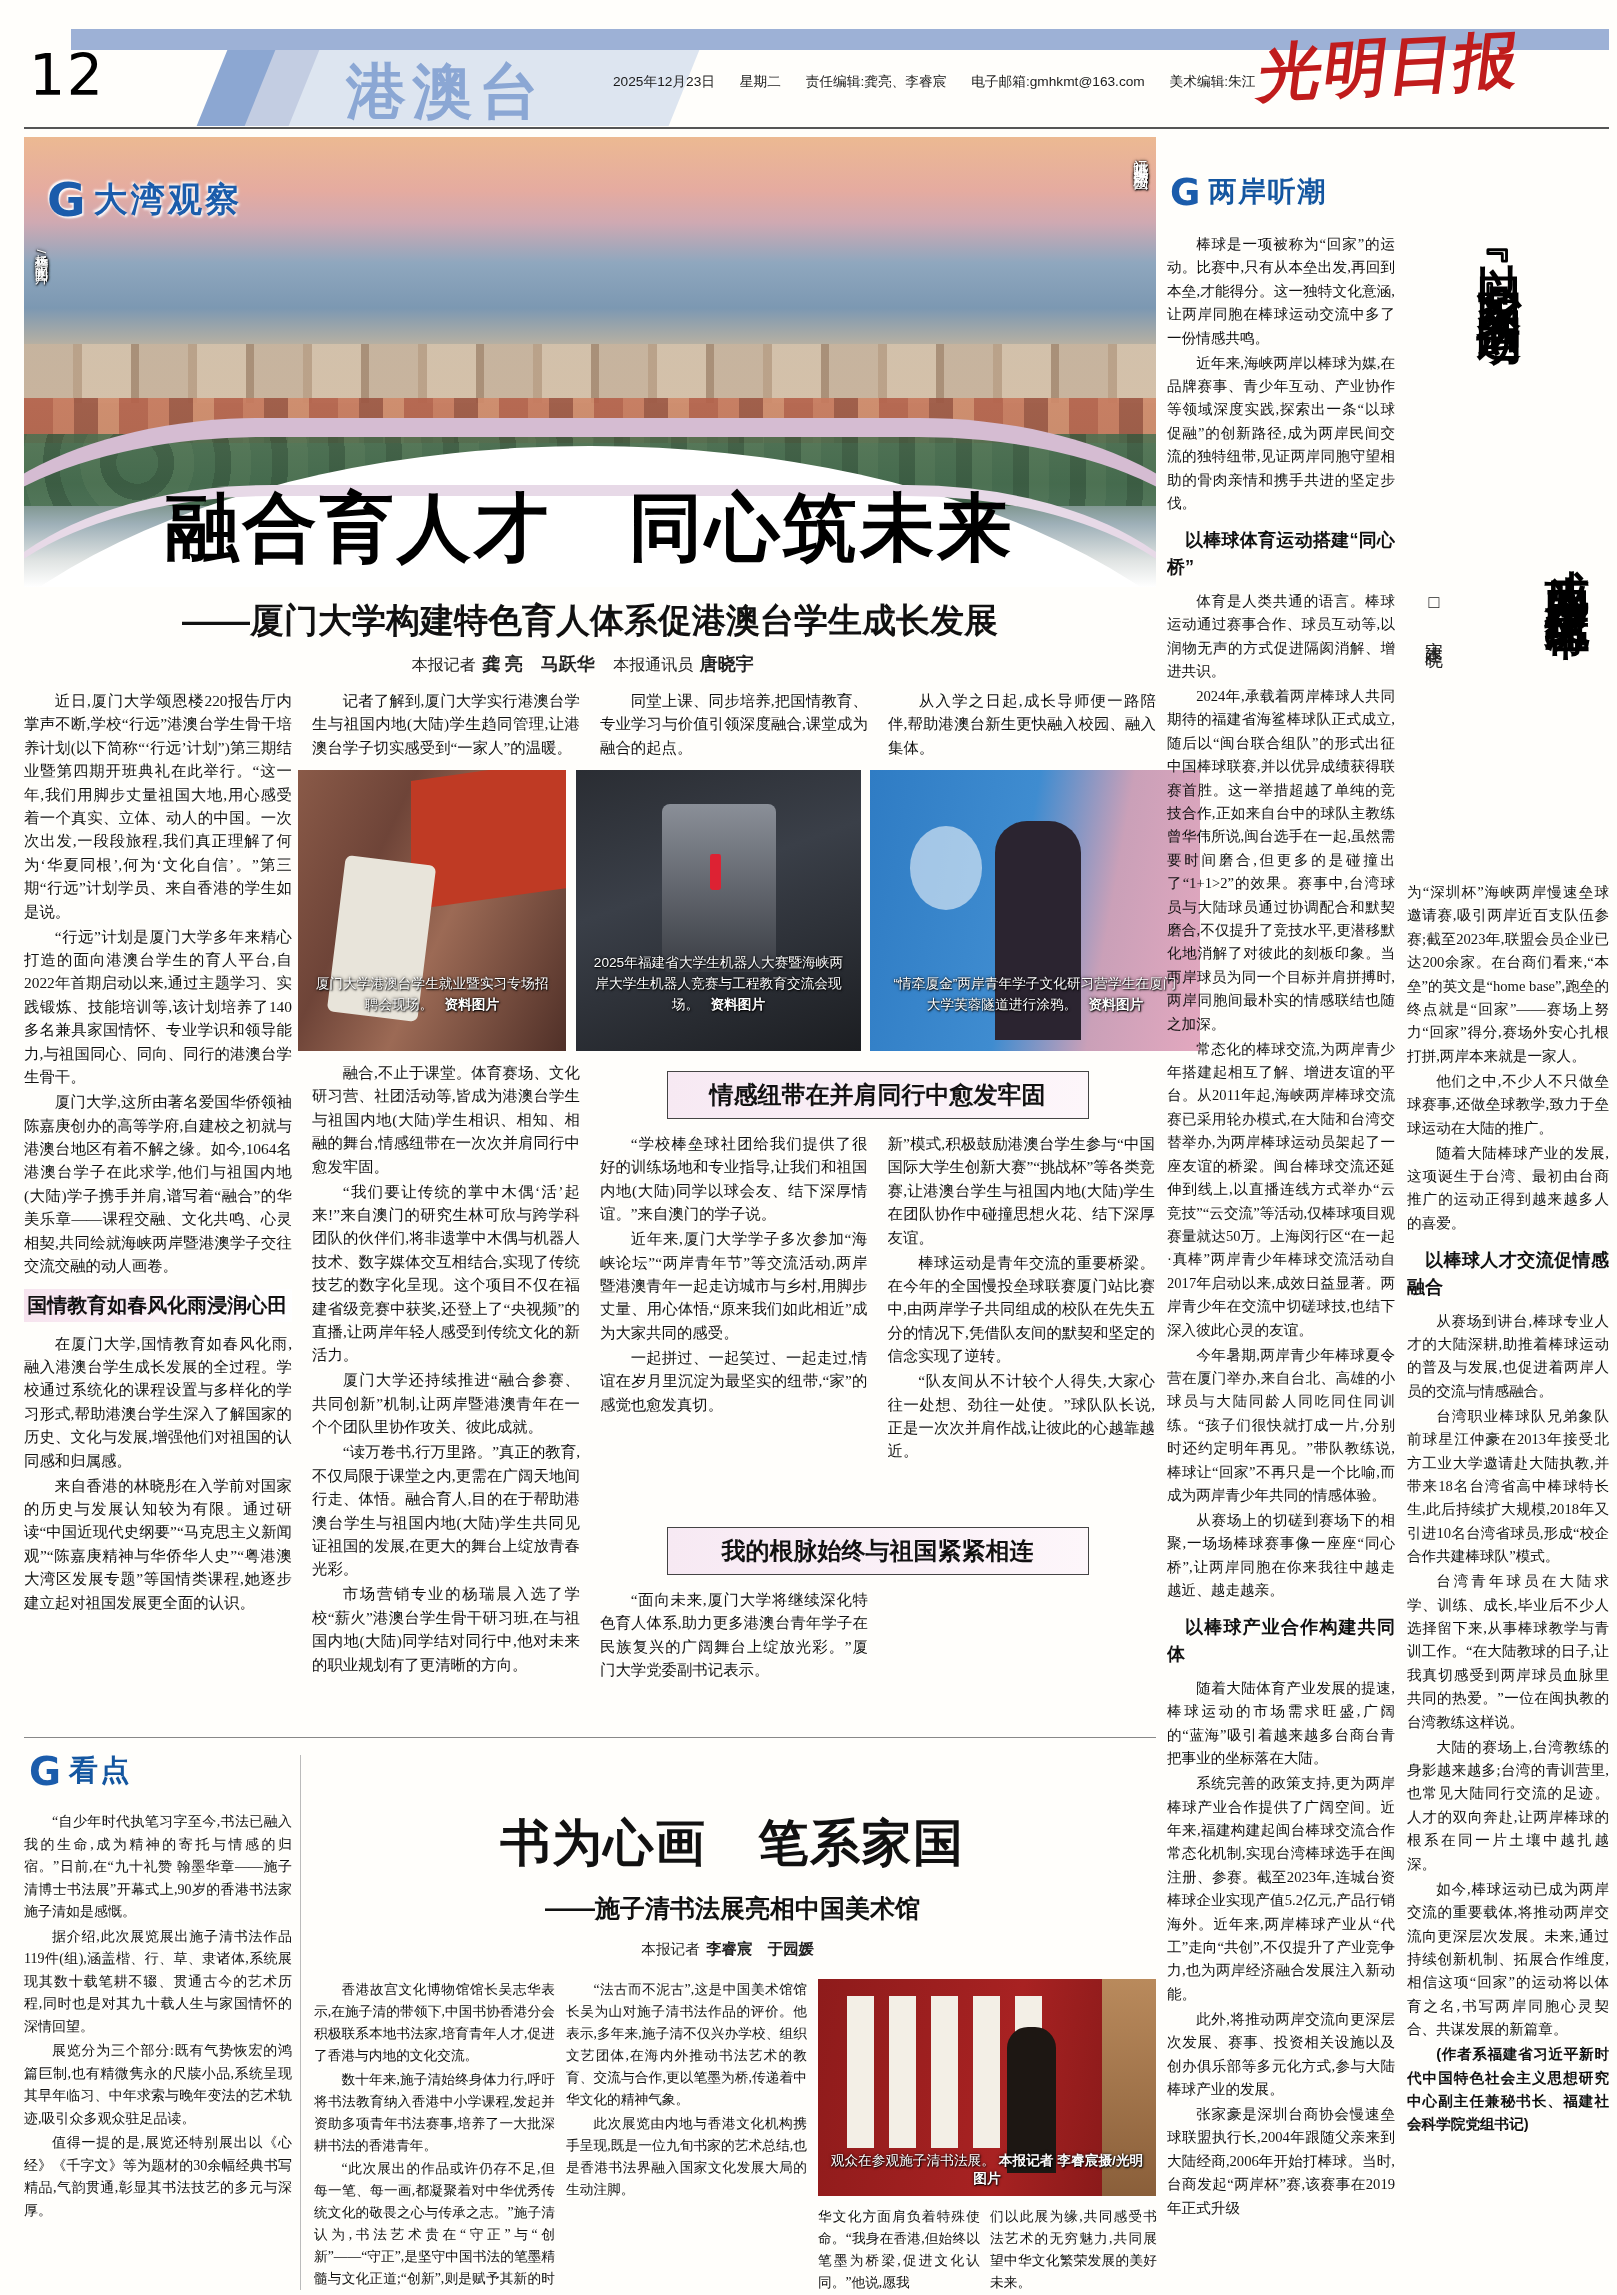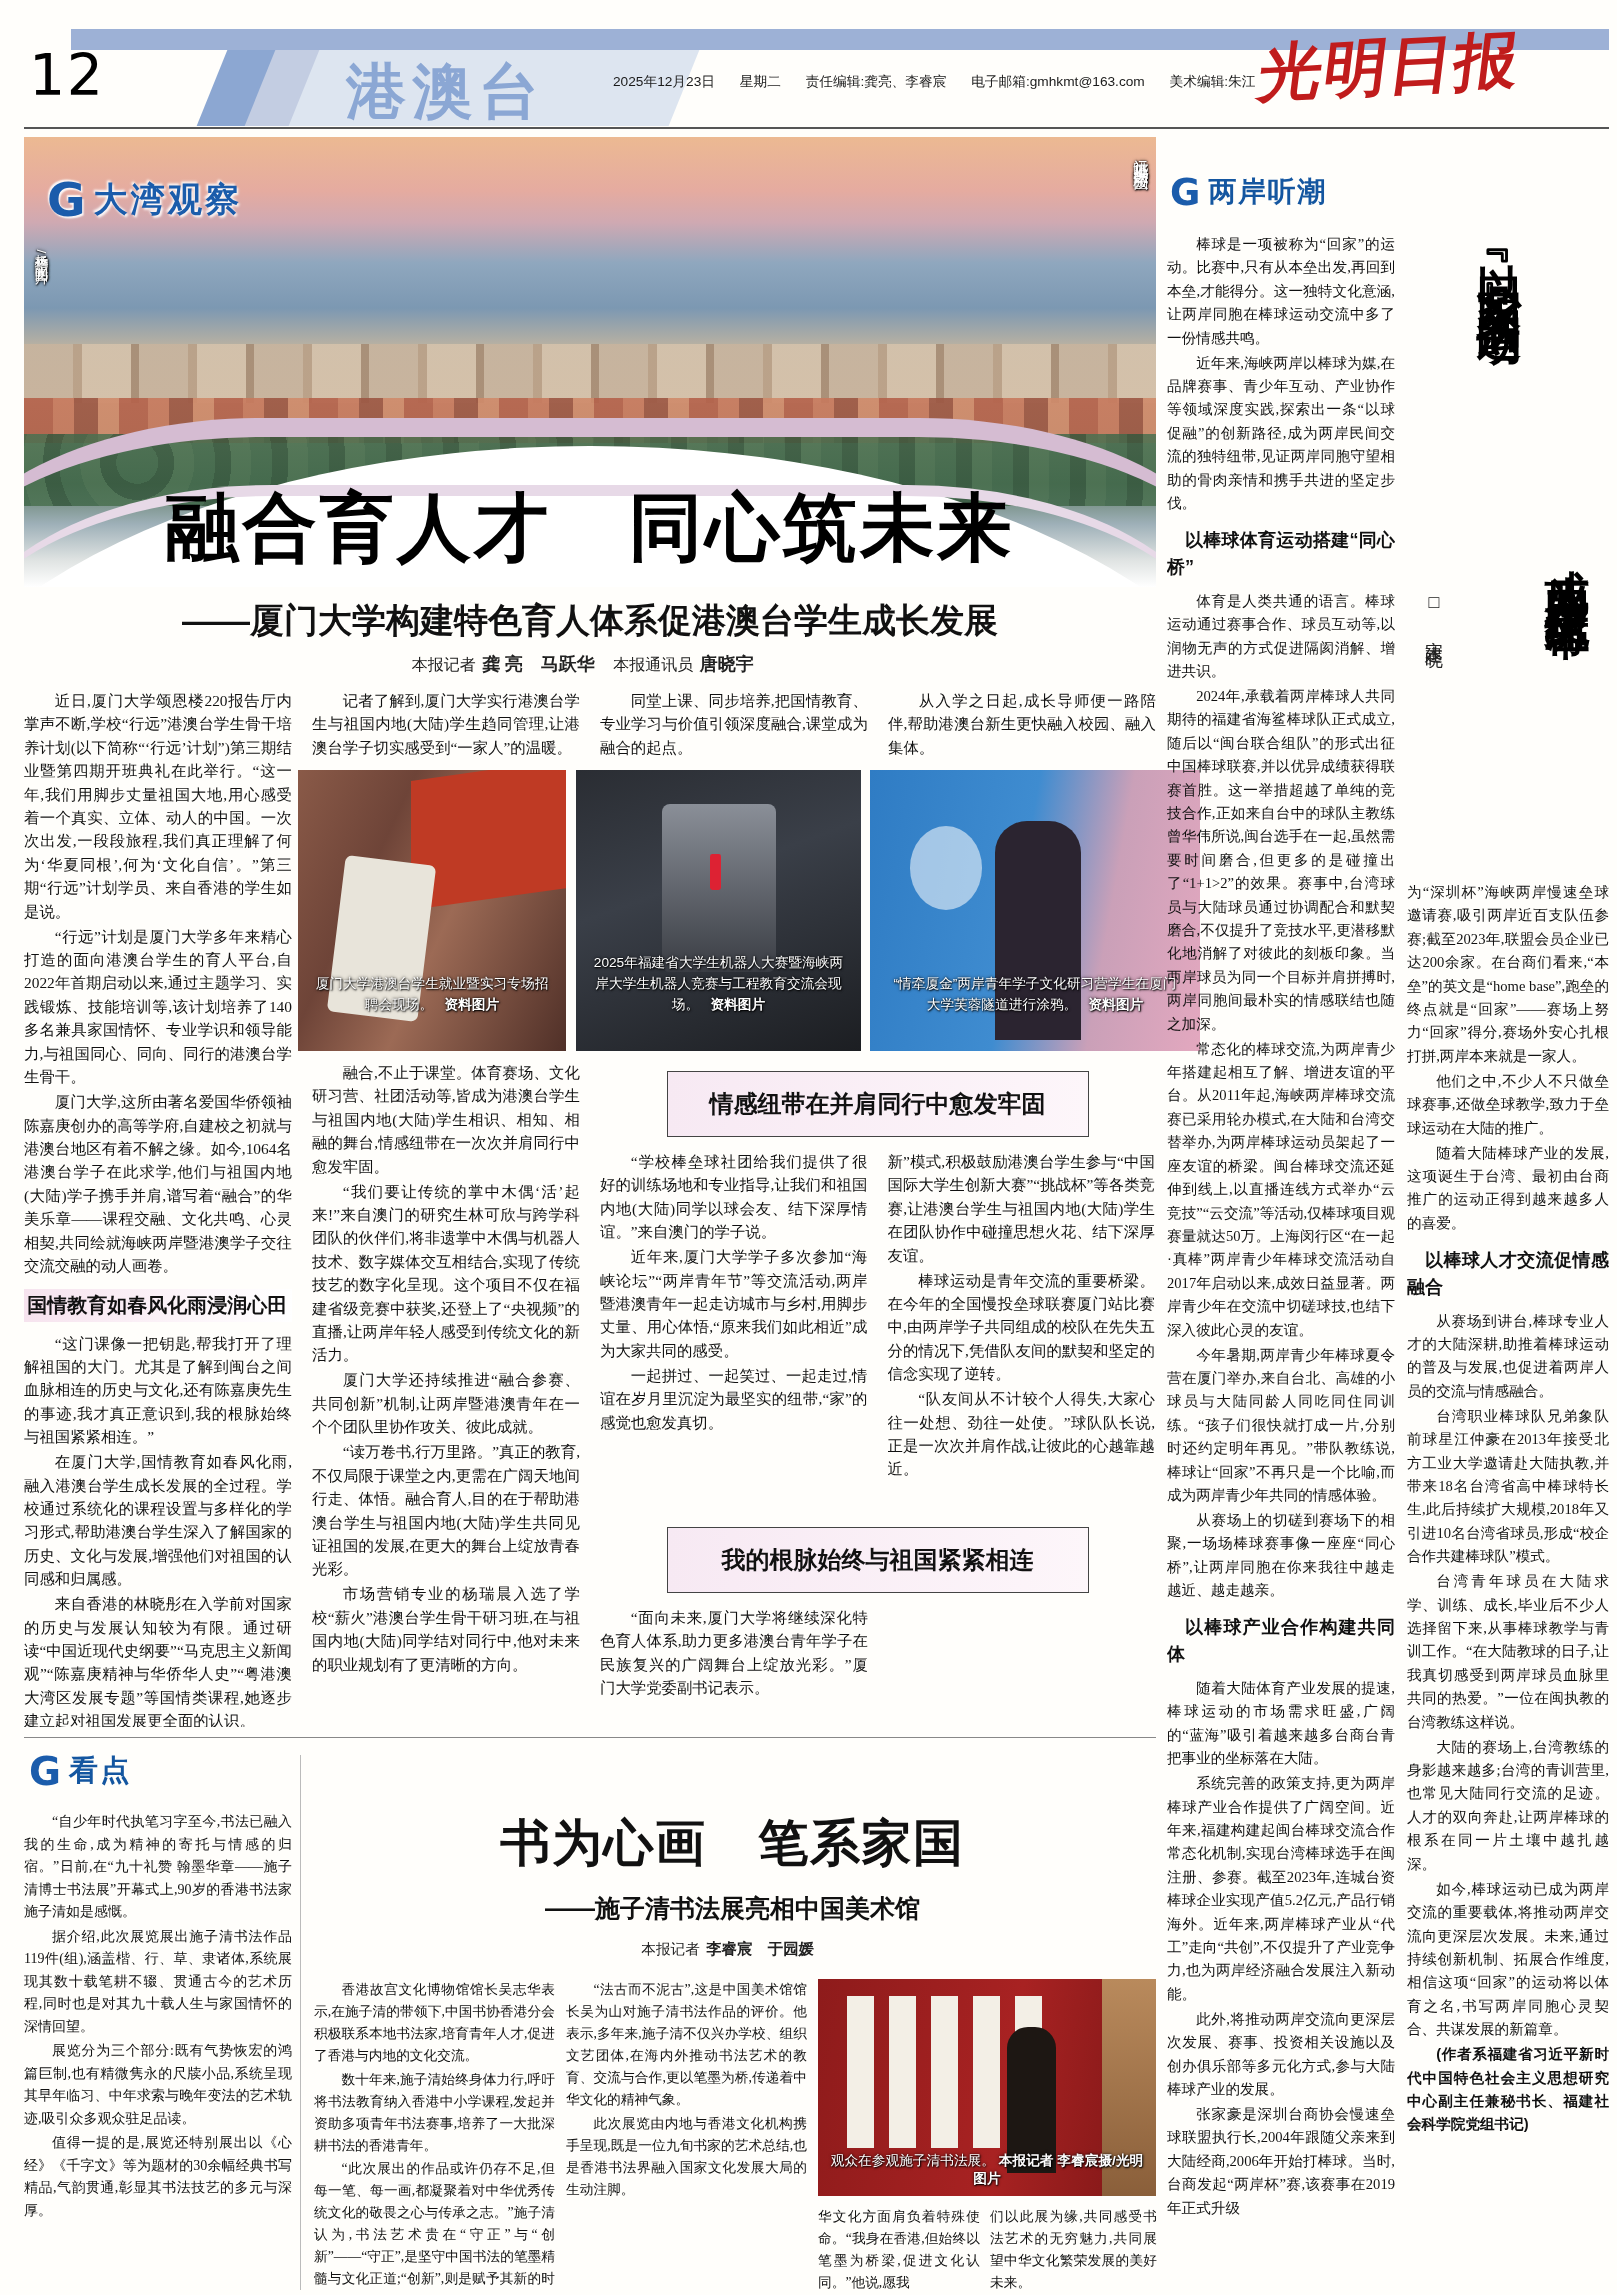--- a/index.html
+++ b/index.html
@@ -62,21 +62,21 @@
   .bp3{left:572px;width:286px;background:linear-gradient(100deg,#2f7cc4 0%,#3f8cd0 45%,#caa0b8 70%,#e3a8bf 100%);padding-left:44px;}
   .pband{left:298px;top:770px;width:859px;height:281px;}
   .bp-cap{position:absolute;left:6%;right:6%;bottom:36px;text-align:center;color:#fff;font-size:13.7px;line-height:21px;
     text-shadow:0 0 3.2px #000,0.8px 0.8px 1.6px #000;font-family:"Liberation Sans",sans-serif;z-index:4;}
   .cap-credit{margin-left:11.3px;font-weight:bold;}
   .decor{position:absolute;}
   
   .sec{left:600px;width:555px;}
   .sec2{top:1071px;} .sec3{top:1527px;}
   .boxhead{border:0.8px solid #444;background:linear-gradient(90deg,#f7e9f3,#fdf6fa);font-size:24px;font-weight:bold;text-align:center;
-    padding:16px 0;width:420px;margin:0 auto 13px auto;font-family:"Liberation Sans",sans-serif;}
+    padding:7px 0;width:420px;margin:0 auto 13px auto;font-family:"Liberation Sans",sans-serif;}
   .twocol{display:flex;gap:20px;}
   .twocol .col{width:268px;}
   .h470{height:378px;} .h160{height:139px;}
   .rule2{left:24px;top:1737px;width:1132px;height:0.8px;background:#888;}
   
   .badge-kd{left:29px;top:1751px;}
   .badge-kd .gmark{font-size:39px;}
   .badge-kd .gname{font-size:29px;font-weight:bold;color:#1456a0;font-family:"Liberation Sans",sans-serif;letter-spacing:2.4px;}
   .kdcol{left:24px;top:1811px;width:268px;height:479px;font-size:14px;line-height:22.6px;}
   .vline-kd{left:300px;top:1755px;width:0.8px;height:535px;background:#bbb;}
@@ -148,21 +148,20 @@
 <div class="abs mbyline">
   <span>本报记者</span><b>龚 亮　马跃华</b>
   <span>本报通讯员</span><b>唐晓宇</b>
 </div>
 
 <div class="abs col c1">
     <div class="it-para">近日,厦门大学颂恩楼220报告厅内掌声不断,学校“行远”港澳台学生骨干培养计划(以下简称“‘行远’计划”)第三期结业暨第四期开班典礼在此举行。“这一年,我们用脚步丈量祖国大地,用心感受着一个真实、立体、动人的中国。一次次出发,一段段旅程,我们真正理解了何为‘华夏同根’,何为‘文化自信’。”第三期“行远”计划学员、来自香港的学生如是说。</div>
     <div class="it-para">“行远”计划是厦门大学多年来精心打造的面向港澳台学生的育人平台,自2022年首期启动以来,通过主题学习、实践锻炼、技能培训等,该计划培养了140多名兼具家国情怀、专业学识和领导能力,与祖国同心、同向、同行的港澳台学生骨干。</div>
     <div class="it-para">厦门大学,这所由著名爱国华侨领袖陈嘉庚创办的高等学府,自建校之初就与港澳台地区有着不解之缘。如今,1064名港澳台学子在此求学,他们与祖国内地(大陆)学子携手并肩,谱写着“融合”的华美乐章——课程交融、文化共鸣、心灵相契,共同绘就海峡两岸暨港澳学子交往交流交融的动人画卷。</div>
     <div class="it-head">国情教育如春风化雨浸润心田</div>
-    <div class="it-para">“这门课像一把钥匙,帮我打开了理解祖国的大门。尤其是了解到闽台之间血脉相连的历史与文化,还有陈嘉庚先生的事迹,我才真正意识到,我的根脉始终与祖国紧紧相连。”</div>
     <div class="it-para">在厦门大学,国情教育如春风化雨,融入港澳台学生成长发展的全过程。学校通过系统化的课程设置与多样化的学习形式,帮助港澳台学生深入了解国家的历史、文化与发展,增强他们对祖国的认同感和归属感。</div>
     <div class="it-para">来自香港的林晓彤在入学前对国家的历史与发展认知较为有限。通过研读“中国近现代史纲要”“马克思主义新闻观”“陈嘉庚精神与华侨华人史”“粤港澳大湾区发展专题”等国情类课程,她逐步建立起对祖国发展更全面的认识。</div>
   </div>
 <div class="abs col ctop c2t">
     <div class="it-para">记者了解到,厦门大学实行港澳台学生与祖国内地(大陆)学生趋同管理,让港澳台学子切实感受到“一家人”的温暖。</div>
   </div>
 <div class="abs col ctop c3t">
     <div class="it-para">同堂上课、同步培养,把国情教育、专业学习与价值引领深度融合,课堂成为融合的起点。</div>
   </div>
 <div class="abs col ctop c4t">

